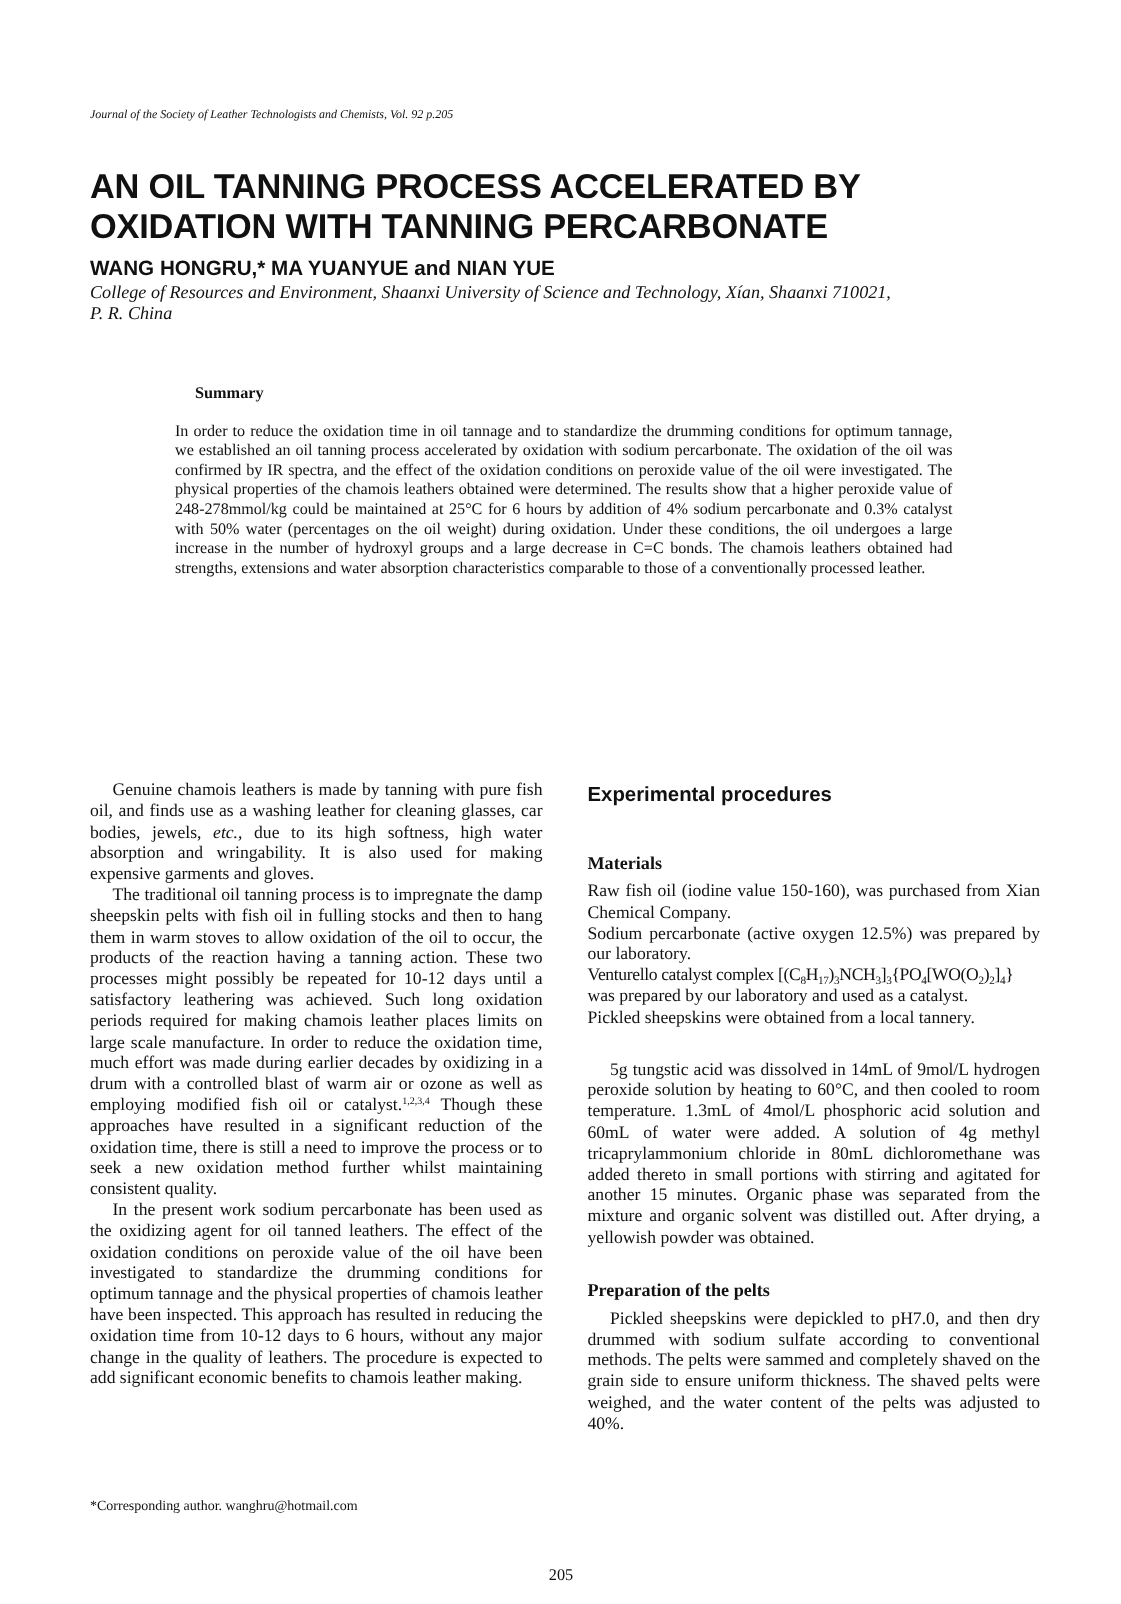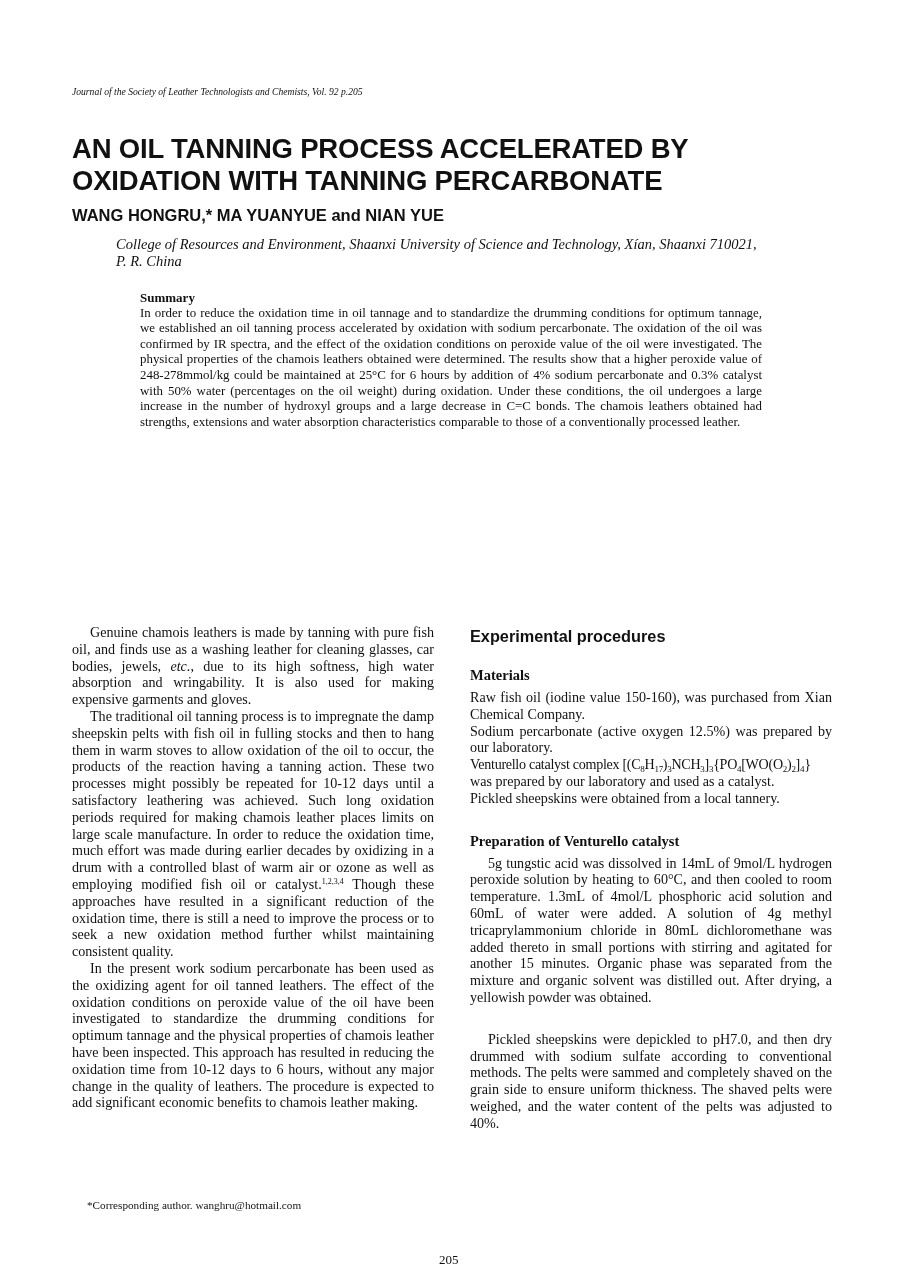--- a/index.html
+++ b/index.html
@@ -1,36 +1,36 @@
 <!DOCTYPE html>
 <html><head>
 <meta charset="utf-8">
 <style>
   html, body { margin:0; padding:0; background:#ffffff; }
   body { width:897px; height:1283px; position:relative; overflow:hidden; color:#111; font-family:"Liberation Serif", serif; }
   .abs { position:absolute; }
   .journal { left:72px; top:86px; font-size:9.6px; font-style:italic; }
   .title { left:72px; top:133px; width:760px; font-family:"Liberation Sans", sans-serif; font-weight:bold; font-size:27.5px; line-height:32px; letter-spacing:-0.2px; margin:0; }
   .authors { left:72px; top:206px; font-family:"Liberation Sans", sans-serif; font-weight:bold; font-size:16.5px; }
-  .affil { left:72px; top:236px; width:720px; font-style:italic; font-size:14.5px; line-height:17px;margin-left:44px; }
+  .affil { left:72px; top:226px; width:720px; font-style:italic; font-size:14.5px; line-height:17px; }
   .summary { left:140px; top:290px; width:622px; font-size:12.9px; line-height:15.6px; text-align:justify; }
-  .summary h3 { margin:0; font-size:13px; font-weight:bold; }
+  .summary h3 { margin:16px; font-size:13px; font-weight:bold; }
   .summary p { margin:0; }
   .col { top:624px; width:362px; font-size:14.1px; line-height:16.8px; text-align:justify; }
   .col-left { left:72px; }
   .col-right { left:470px; }
   .h2 { font-family:"Liberation Sans", sans-serif; font-weight:bold; font-size:16.3px; margin:0 0 13px 0; line-height:20px; }
-  .col-right .h2 { margin-bottom:20px; margin-top:2px; }
+  .col-right .h2 { margin-bottom:36px; margin-top:2px; }
   .h3 { font-weight:bold; font-size:14.5px; margin:0 0 5px 0; line-height:18px; }
   .para { margin:0; }
   .indent { text-indent:18px; }
   .gap2 { height:25px; }
   sub { font-size:9px; line-height:0; vertical-align:-3px; }
   sup { font-size:8px; line-height:0; vertical-align:5px; }
-  .footnote { left:72px; top:1199px; font-size:11.2px;margin-left:15px; }
+  .footnote { left:72px; top:1199px; font-size:11.2px; }
   .pageno { left:439px; top:1252px; font-size:13px; }
   .mat-line { margin:0; text-align:left; }
 </style>
 </head>
 <body>
 
 <div class="abs journal">Journal of the Society of Leather Technologists and Chemists, Vol. 92 p.205</div>
 
 <h1 class="abs title">
   <div>AN OIL TANNING PROCESS ACCELERATED BY</div>
@@ -61,21 +61,21 @@
   <h3 class="h3">Materials</h3>
   <div>
     <p class="para">Raw fish oil (iodine value 150-160), was purchased from Xian Chemical Company.</p>
     <p class="para">Sodium percarbonate (active oxygen 12.5%) was prepared by our laboratory.</p>
     <p class="para mat-line" style="letter-spacing:-0.3px;"><span>Venturello catalyst complex </span><span id="catalyst-formula"><span>[(C</span><sub>8</sub><span>H</span><sub>17</sub><span>)</span><sub>3</sub><span>NCH</span><sub>3</sub><span>]</span><sub>3</sub><span>{PO</span><sub>4</sub><span>[WO(O</span><sub>2</sub><span>)</span><sub>2</sub><span>]</span><sub>4</sub><span>}</span></span></p>
     <p class="para">was prepared by our laboratory and used as a catalyst.</p>
     <p class="para">Pickled sheepskins were obtained from a local tannery.</p>
   </div>
 
   <div class="gap2"></div>
-  <h3 class="h3">Preparation of Venturello catalyst</h3>
   <p class="para indent">5g tungstic acid was dissolved in 14mL of 9mol/L hydrogen peroxide solution by heating to 60°C, and then cooled to room temperature. 1.3mL of 4mol/L phosphoric acid solution and 60mL of water were added. A solution of 4g methyl tricaprylammonium chloride in 80mL dichloromethane was added thereto in small portions with stirring and agitated for another 15 minutes. Organic phase was separated from the mixture and organic solvent was distilled out. After drying, a yellowish powder was obtained.</p>
 
   <div class="gap2"></div>
+  <h3 class="h3">Preparation of the pelts</h3>
   <p class="para indent">Pickled sheepskins were depickled to pH7.0, and then dry drummed with sodium sulfate according to conventional methods. The pelts were sammed and completely shaved on the grain side to ensure uniform thickness. The shaved pelts were weighed, and the water content of the pelts was adjusted to 40%.</p>
 </section>
 
 <div class="abs footnote">*Corresponding author. wanghru@hotmail.com</div>
 <div class="abs pageno">205</div>
 
 </body></html>

